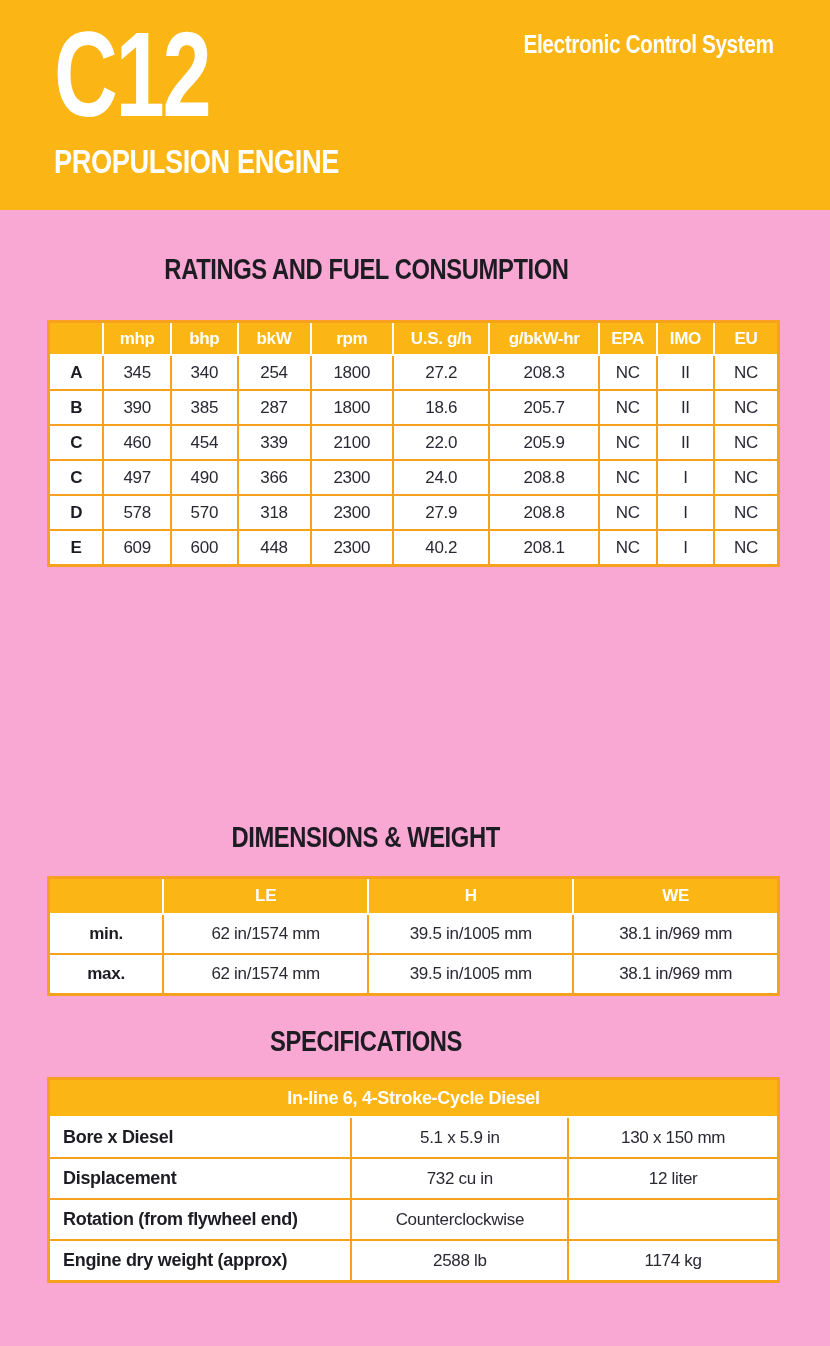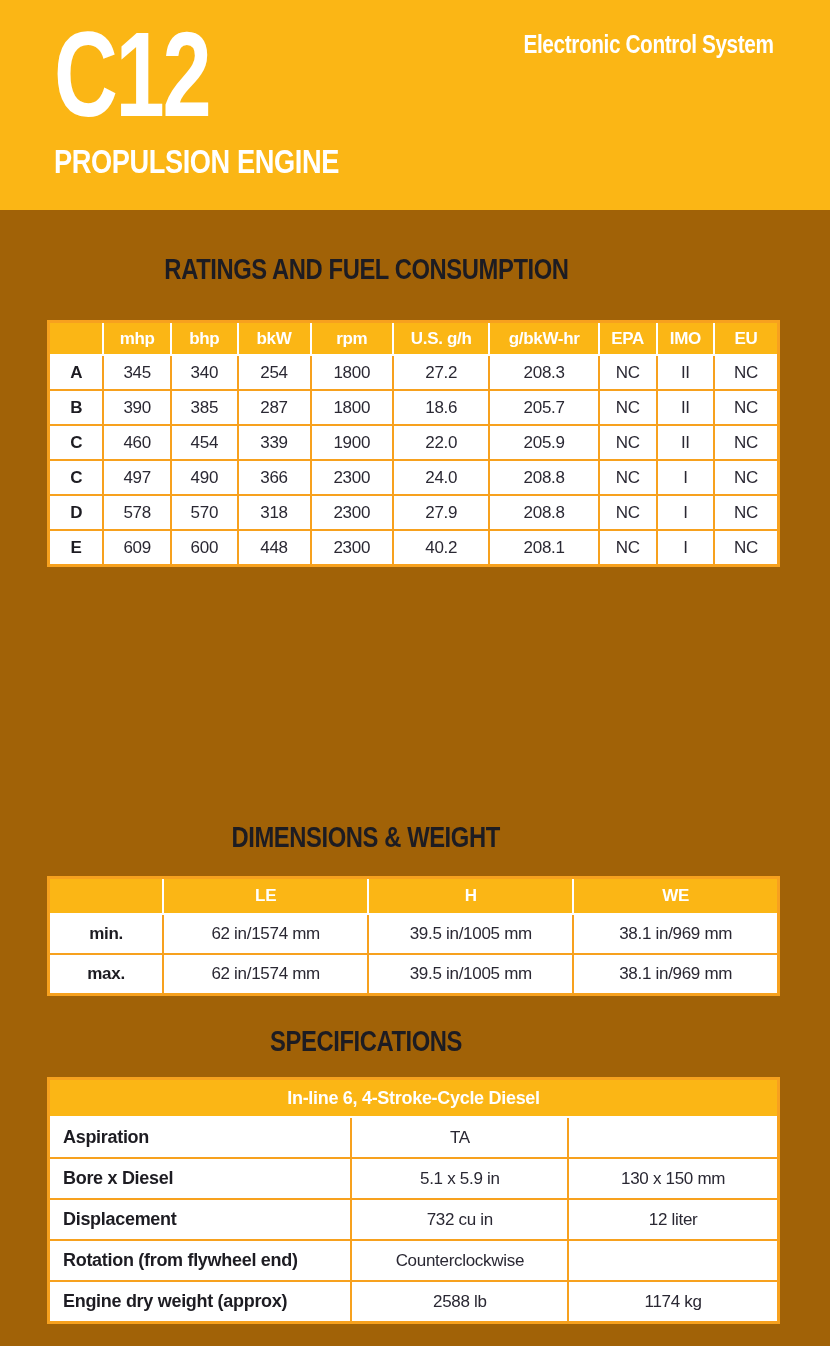--- a/index.html
+++ b/index.html
@@ -1,20 +1,20 @@
 <!DOCTYPE html>
 <html><head>
 <meta charset="utf-8">
 <style>
   html, body { margin: 0; padding: 0; background: #ffffff; }
   .page {
     position: relative;
     width: 830px;
     height: 1346px;
-    background: #a16207;
+    background: #f9a8d4;
     font-family: "Liberation Sans", sans-serif;
     overflow: hidden;
   }
   
   .banner {
     position: absolute;
     left: 0; top: 0;
     width: 830px; height: 210px;
     background: #FBB615;
   }
@@ -181,21 +181,21 @@
         <td>205.7</td>
         <td>NC</td>
         <td>II</td>
         <td>NC</td>
       </tr>
       <tr>
         <td class="rowlabel">C</td>
         <td>460</td>
         <td>454</td>
         <td>339</td>
-        <td>1900</td>
+        <td>2100</td>
         <td>22.0</td>
         <td>205.9</td>
         <td>NC</td>
         <td>II</td>
         <td>NC</td>
       </tr>
       <tr>
         <td class="rowlabel">C</td>
         <td>497</td>
         <td>490</td>
@@ -277,25 +277,20 @@
         <col style="width:29.7%">
         <col style="width:28.8%">
     </colgroup>
     <thead>
       <tr>
         <th colspan="3">In-line 6, 4-Stroke-Cycle Diesel</th>
       </tr>
     </thead>
     <tbody>
       <tr>
-        <td class="rowlabel">Aspiration</td>
-        <td>TA</td>
-        <td></td>
-      </tr>
-      <tr>
         <td class="rowlabel">Bore x Diesel</td>
         <td>5.1 x 5.9 in</td>
         <td>130 x 150 mm</td>
       </tr>
       <tr>
         <td class="rowlabel">Displacement</td>
         <td>732 cu in</td>
         <td>12 liter</td>
       </tr>
       <tr>

